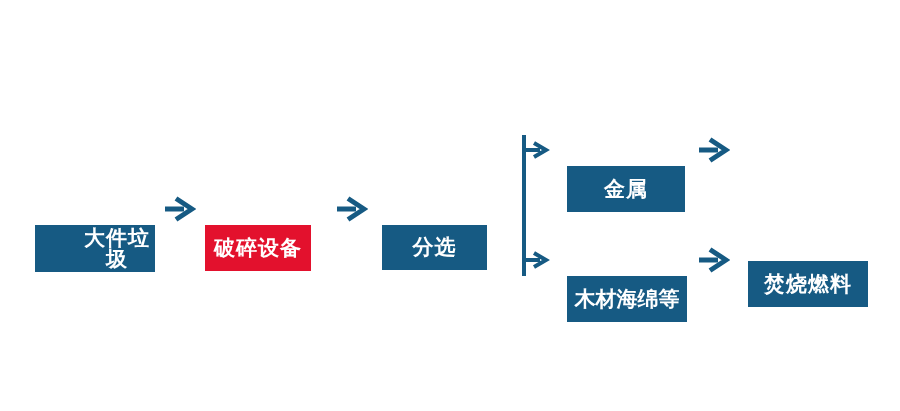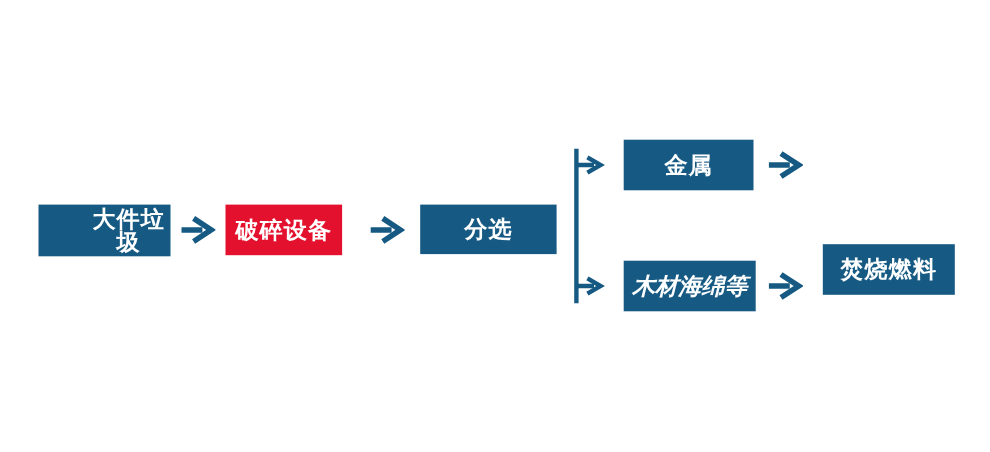--- a/index.html
+++ b/index.html
@@ -25,20 +25,21 @@
     display: flex;
     align-items: center;
     justify-content: center;
     color: var(--text_on_box);
     font-size: 21px;
     font-weight: bold;
     letter-spacing: 1px;
     text-align: center;
     line-height: 1;
     user-select: none;
+    margin-top: 39px;
   }
   .box.blue { background: var(--blue); }
   .box.red  { background: var(--red); }
   .arrow-svg { position: absolute; display: block; }
   .arrow-svg line, .arrow-svg polyline, .arrow-svg path {
     stroke: var(--blue);
     fill: none;
   }
 </style>
 </head>
@@ -53,39 +54,39 @@
     <polyline points="12,3.5 28,14 12,24.5" stroke-width="5" stroke-linejoin="miter"></polyline>
   </svg>
 
   <div class="box red" style="left:205px; top:186px; width:106px; height:46px;">破碎设备</div>
 
   <svg class="arrow-svg" style="left:336px; top:195px;" width="32" height="28" viewBox="0 0 32 28" aria-hidden="true">
     <line x1="1" y1="14" x2="20" y2="14" stroke-width="5"></line>
     <polyline points="12,3.5 28,14 12,24.5" stroke-width="5" stroke-linejoin="miter"></polyline>
   </svg>
 
-  <div class="box blue" style="left:382px; top:186px; width:124px; height:45px;">分选</div>
+  <div class="box blue" style="left:382px; top:186px; width:105px; height:45px;">分选</div>
 
   <svg class="arrow-svg" style="left:521px; top:135px;" width="36" height="141" viewBox="0 0 36 141" aria-hidden="true">
     <line x1="3" y1="0" x2="3" y2="141" stroke-width="4"></line>
     <line x1="3" y1="15" x2="19" y2="15" stroke-width="4"></line>
     <polyline points="13,8 25,15 13,22" stroke-width="4" stroke-linejoin="miter"></polyline>
     <line x1="3" y1="125" x2="19" y2="125" stroke-width="4"></line>
     <polyline points="13,118 25,125 13,132" stroke-width="4" stroke-linejoin="miter"></polyline>
   </svg>
 
   <div class="box blue" style="left:567px; top:127px; width:118px; height:46px;">金属</div>
 
   <svg class="arrow-svg" style="left:698px; top:136px;" width="32" height="28" viewBox="0 0 32 28" aria-hidden="true">
     <line x1="1" y1="14" x2="20" y2="14" stroke-width="5"></line>
     <polyline points="12,3.5 28,14 12,24.5" stroke-width="5" stroke-linejoin="miter"></polyline>
   </svg>
 
 
-  <div class="box blue" style="left:567px; top:237px; width:120px; height:46px; letter-spacing:0;font-style:italic;">木材海绵等</div>
+  <div class="box blue" style="left:567px; top:237px; width:120px; height:46px; letter-spacing:0;">木材海绵等</div>
 
   <svg class="arrow-svg" style="left:698px; top:246px;" width="32" height="28" viewBox="0 0 32 28" aria-hidden="true">
     <line x1="1" y1="14" x2="20" y2="14" stroke-width="5"></line>
     <polyline points="12,3.5 28,14 12,24.5" stroke-width="5" stroke-linejoin="miter"></polyline>
   </svg>
 
   <div class="box blue" style="left:748px; top:222px; width:120px; height:46px;">焚烧燃料</div>
 
 </div>
 

